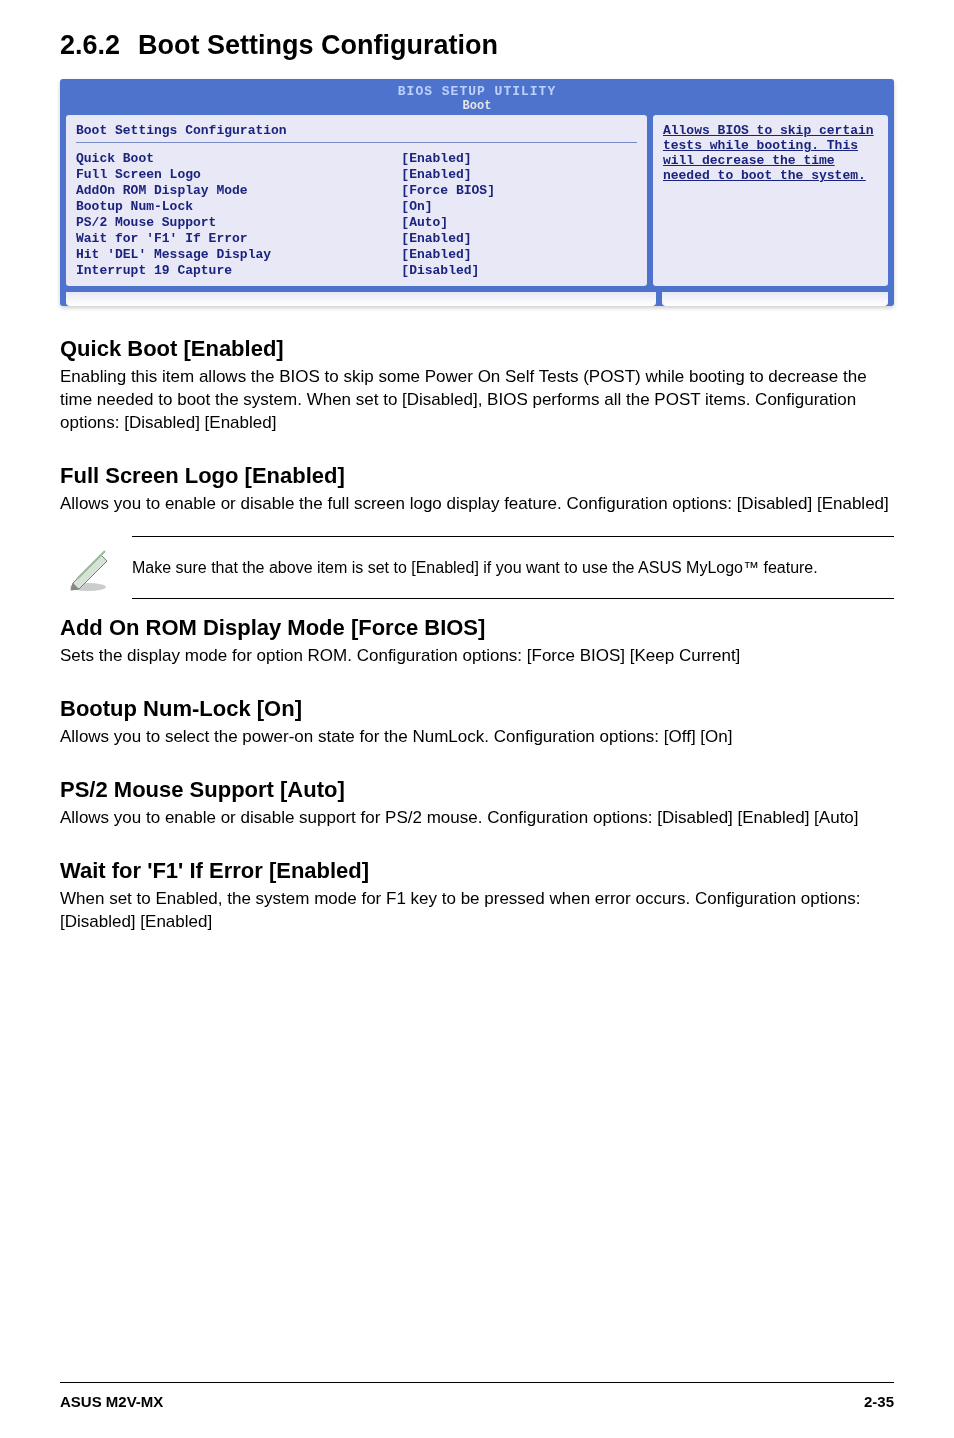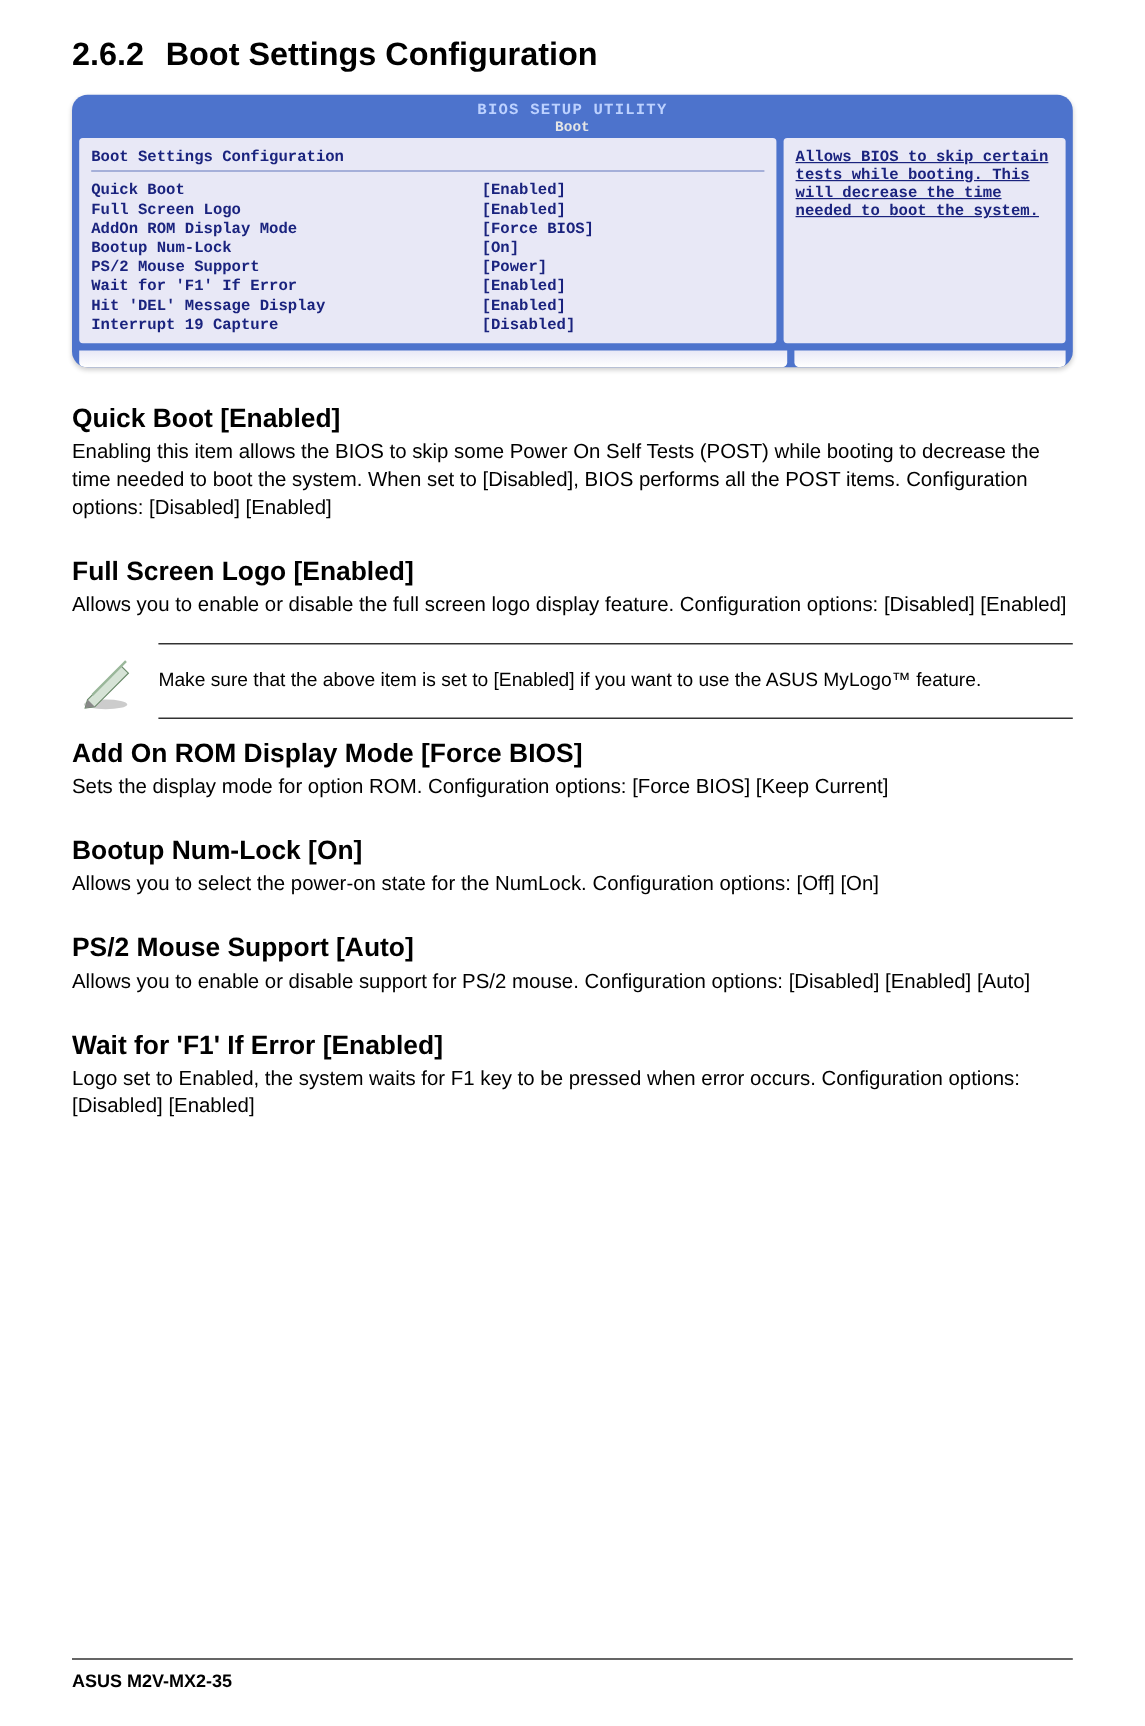--- a/index.html
+++ b/index.html
@@ -16,21 +16,21 @@
     font-size: 27px;
     font-weight: bold;
     margin-bottom: 18px;
     display: flex;
     gap: 18px;
   }
 
   
   .bios-box {
     background: #4d73cc;
-    border-radius: 13px;
+    border-radius: 3px;
     overflow: hidden;
     margin-bottom: 30px;
     box-shadow: 0 2px 4px rgba(0,0,0,0.2);
   }
   .bios-header {
     text-align: center;
     padding: 5px 0 2px 0;
     font-family: "Courier New", monospace;
   }
   .bios-header .t1 {
@@ -119,20 +119,21 @@
   }
 
   
   .footer {
     position: absolute;
     left: 60px; right: 60px;
     bottom: 28px;
     border-top: 1.5px solid #000;
     padding-top: 10px;
     display: flex;
+    justify-content: space-between;
     font-size: 15px;
     font-weight: bold;
   }
 </style>
 </head>
 <body>
 
 <div class="main-title">
   <span>2.6.2</span>
   <span>Boot Settings Configuration</span>
@@ -149,21 +150,21 @@
       <div class="bios-rows">
         <span>Quick Boot</span>
           <span>[Enabled]</span>
         <span>Full Screen Logo</span>
           <span>[Enabled]</span>
         <span>AddOn ROM Display Mode</span>
           <span>[Force BIOS]</span>
         <span>Bootup Num-Lock</span>
           <span>[On]</span>
         <span>PS/2 Mouse Support</span>
-          <span>[Power]</span>
+          <span>[Auto]</span>
         <span>Wait for 'F1' If Error</span>
           <span>[Enabled]</span>
         <span>Hit 'DEL' Message Display</span>
           <span>[Enabled]</span>
         <span>Interrupt 19 Capture</span>
           <span>[Disabled]</span>
       </div>
     </div>
     <div class="bios-panel bios-right">
       <span>Allows BIOS to skip certain tests while booting. This will decrease the time needed to boot the system.</span>
@@ -198,18 +199,18 @@
 <div class="h2" style="margin-top:6px">Add On ROM Display Mode [Force BIOS]</div>
 <p class="p">Sets the display mode for option ROM. Configuration options: [Force BIOS] [Keep Current]</p>
 
 <div class="h2">Bootup Num-Lock [On]</div>
 <p class="p">Allows you to select the power-on state for the NumLock. Configuration options: [Off] [On]</p>
 
 <div class="h2">PS/2 Mouse Support [Auto]</div>
 <p class="p">Allows you to enable or disable support for PS/2 mouse. Configuration options: [Disabled] [Enabled] [Auto]</p>
 
 <div class="h2">Wait for 'F1' If Error [Enabled]</div>
-<p class="p">Logo set to Enabled, the system waits for F1 key to be pressed when error occurs. Configuration options: [Disabled] [Enabled]</p>
+<p class="p">When set to Enabled, the system mode for F1 key to be pressed when error occurs. Configuration options: [Disabled] [Enabled]</p>
 
 <div class="footer">
   <span>ASUS M2V-MX</span>
   <span>2-35</span>
 </div>
 
 </body></html>

